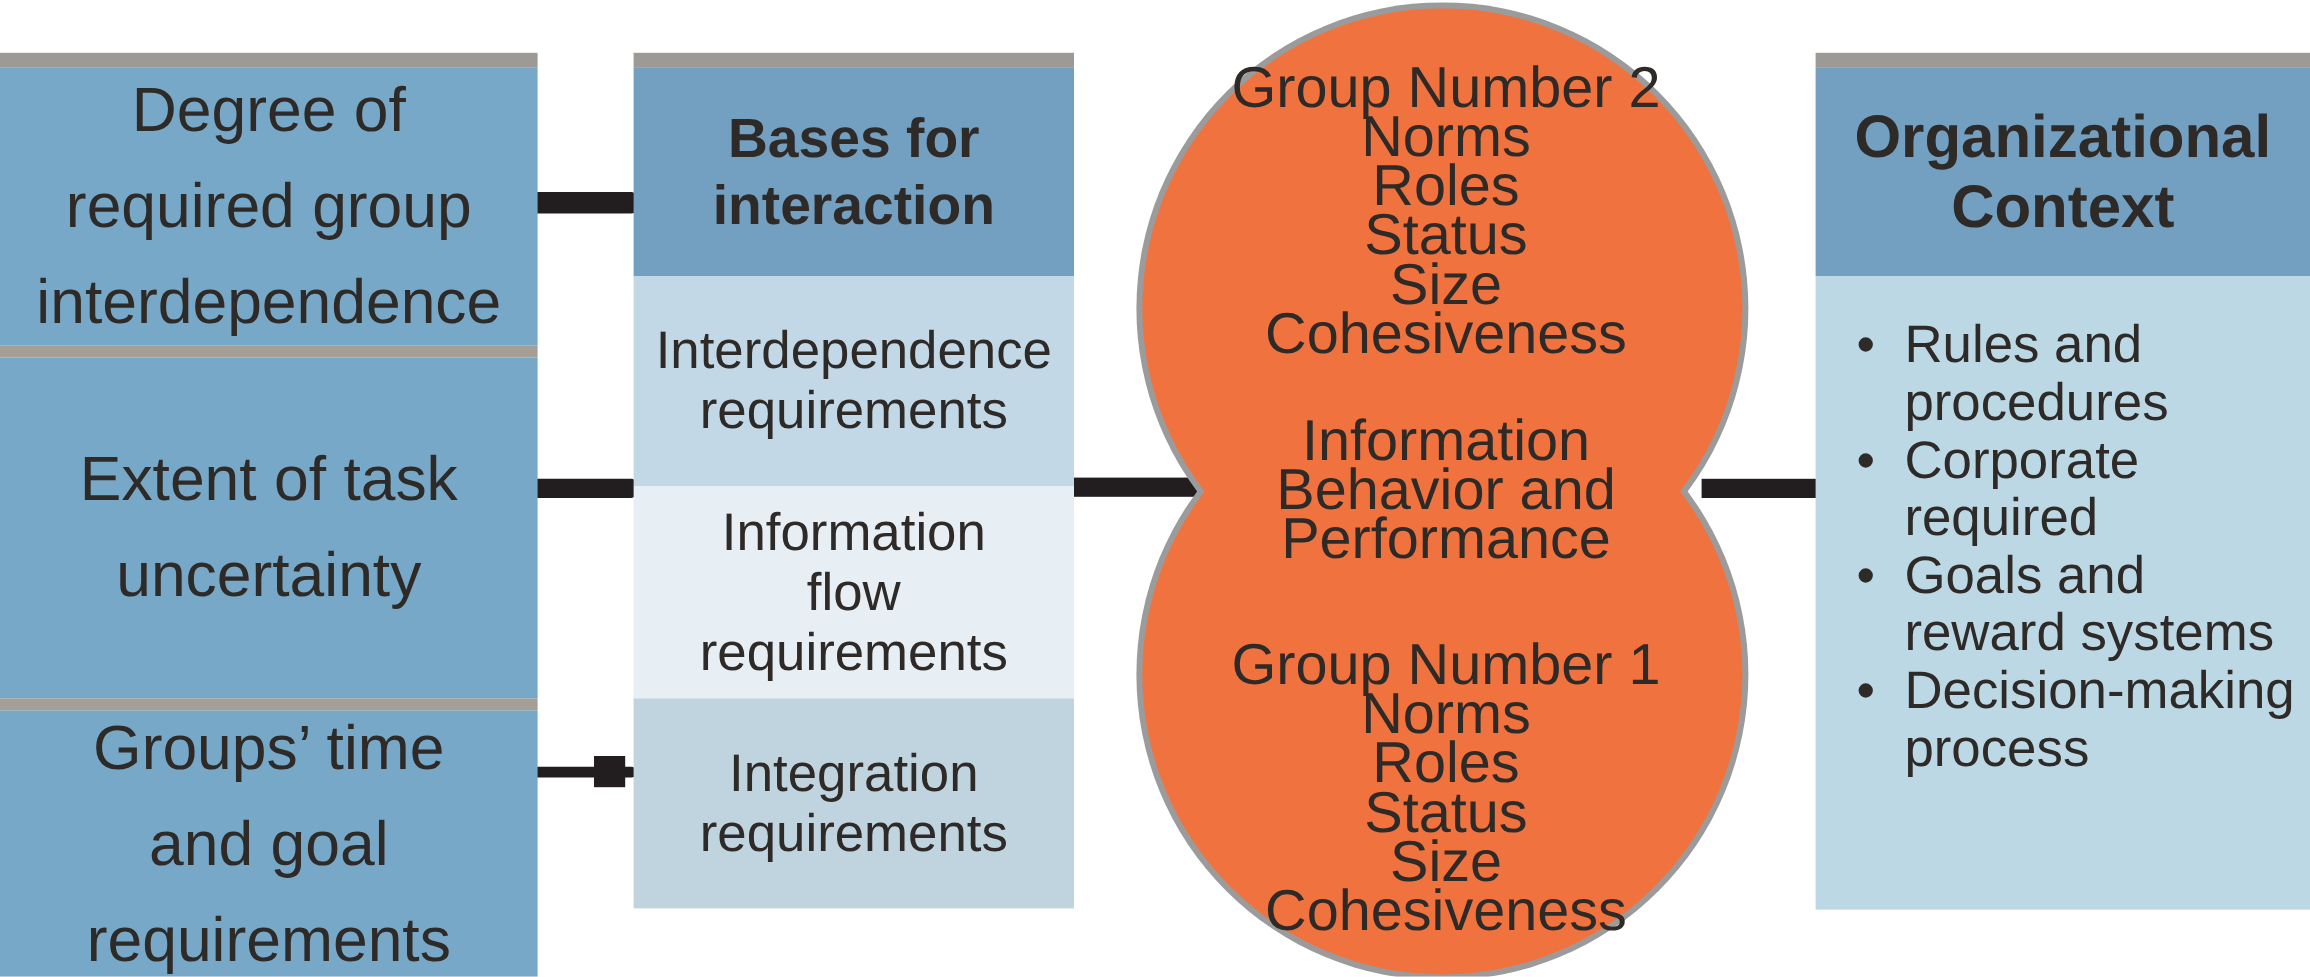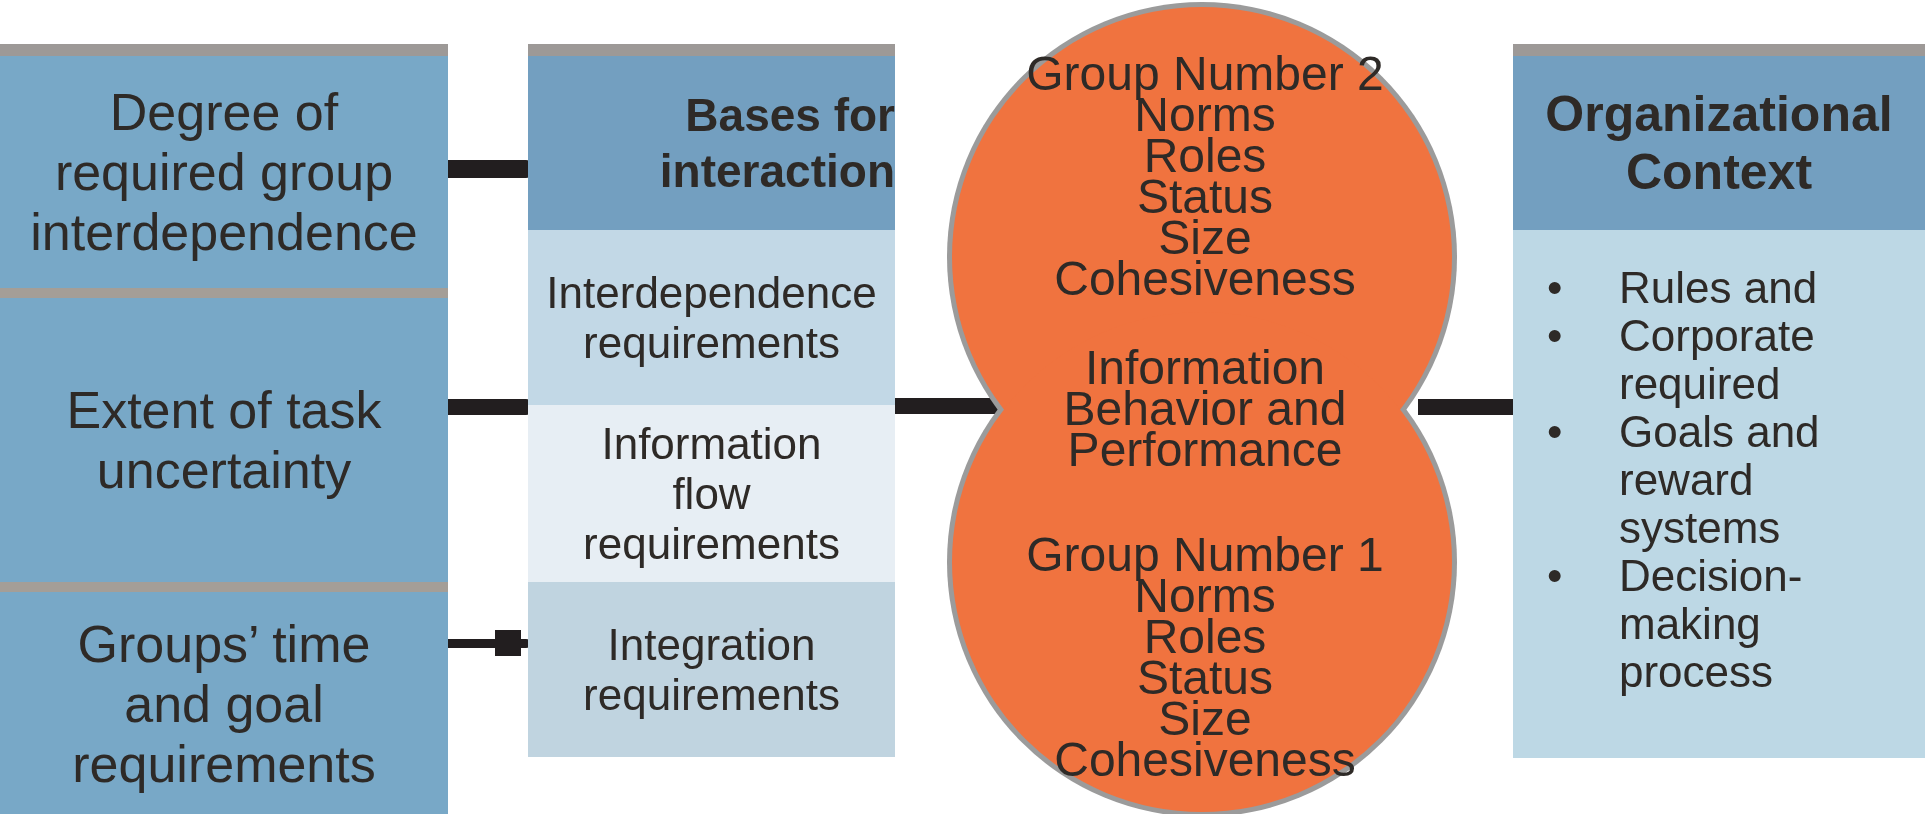--- a/index.html
+++ b/index.html
@@ -5,41 +5,41 @@
   html,body{margin:0;padding:0;background:#ffffff;}
   .canvas{
     position:relative;width:1925px;height:814px;overflow:hidden;background:#ffffff;
     font-family:"Liberation Sans","DejaVu Sans",sans-serif;color:var(--text-dark,#2e2a27);
   }
   .panel{position:absolute;box-sizing:border-box;border-top:12px solid var(--top-border-gray,#9d9997);}
   .centered{display:flex;flex-direction:column;align-items:center;justify-content:center;text-align:center;}
 
   
   .left-panel{left:0;top:44px;width:448px;height:716px;}
-  .left-section{background:var(--panel-blue,#78a8c7);font-size:52px;line-height:60px;}
+  .left-section{background:var(--panel-blue,#78a8c7);font-size:52px;line-height:60px;gap:20px;}
   .ls-1{height:232px;} .ls-2{height:284px;} .ls-3{height:223px;}
   .divider{height:10px;background:var(--divider-gray,#a49e97);}
 
   
   .bases-panel{left:528px;top:44px;width:367px;height:713px;}
   .panel-header{background:var(--header-blue,#739fc0);font-weight:bold;}
-  .bases-header{height:174px;font-size:46px;line-height:56px;align-items:flex-end;}
+  .bases-header{height:174px;font-size:46px;line-height:56px;}
   .bases-section{font-size:44px;line-height:50px;}
   .bs-1{height:175px;background:var(--light-blue-1,#c2d8e6);}
   .bs-2{height:177px;background:var(--light-blue-2,#e7eef4);text-align:right;}
   .bs-3{height:175px;background:var(--light-blue-3,#c0d4e0);}
 
   
   .org-panel{left:1513px;top:44px;width:412px;height:714px;}
   .org-header{height:174px;font-size:50px;line-height:58px;}
   .org-body{height:528px;background:var(--org-body-blue,#bdd8e5);box-sizing:border-box;
             padding:34px 8px 0 34px;font-size:44px;line-height:48px;}
   .bullet-row{display:flex;align-items:flex-start;}
   .bullet-char{width:40px;flex:none;}
-  .bullet-lines{flex:1;margin-left:32px;}
+  .bullet-lines{flex:1;}
 
   
   .connector{position:absolute;background:var(--connector-black,#221e1f);}
   .c1{left:444px;top:160px;width:86px;height:18px;border-radius:4px;}
   .c2{left:444px;top:399px;width:86px;height:16px;border-radius:4px;}
   .c3{left:889px;top:398px;width:114px;height:16px;}
   .c4{left:1418px;top:399px;width:96px;height:16px;}
   .c5-line{left:444px;top:639px;width:86px;height:9px;border-radius:4px;}
   .c5-node{left:495px;top:630px;width:26px;height:26px;}
 
@@ -137,20 +137,21 @@
   <div class="panel org-panel">
     <div class="panel-header org-header centered">
       <div>Organizational</div>
       <div>Context</div>
     </div>
     <div class="org-body">
       <div class="bullet-row">
         <div class="bullet-char">•</div>
         <div class="bullet-lines">
           <div>Rules and</div>
+          <div>procedures</div>
         </div>
       </div>
       <div class="bullet-row">
         <div class="bullet-char">•</div>
         <div class="bullet-lines">
           <div>Corporate</div>
           <div>required</div>
         </div>
       </div>
       <div class="bullet-row">

